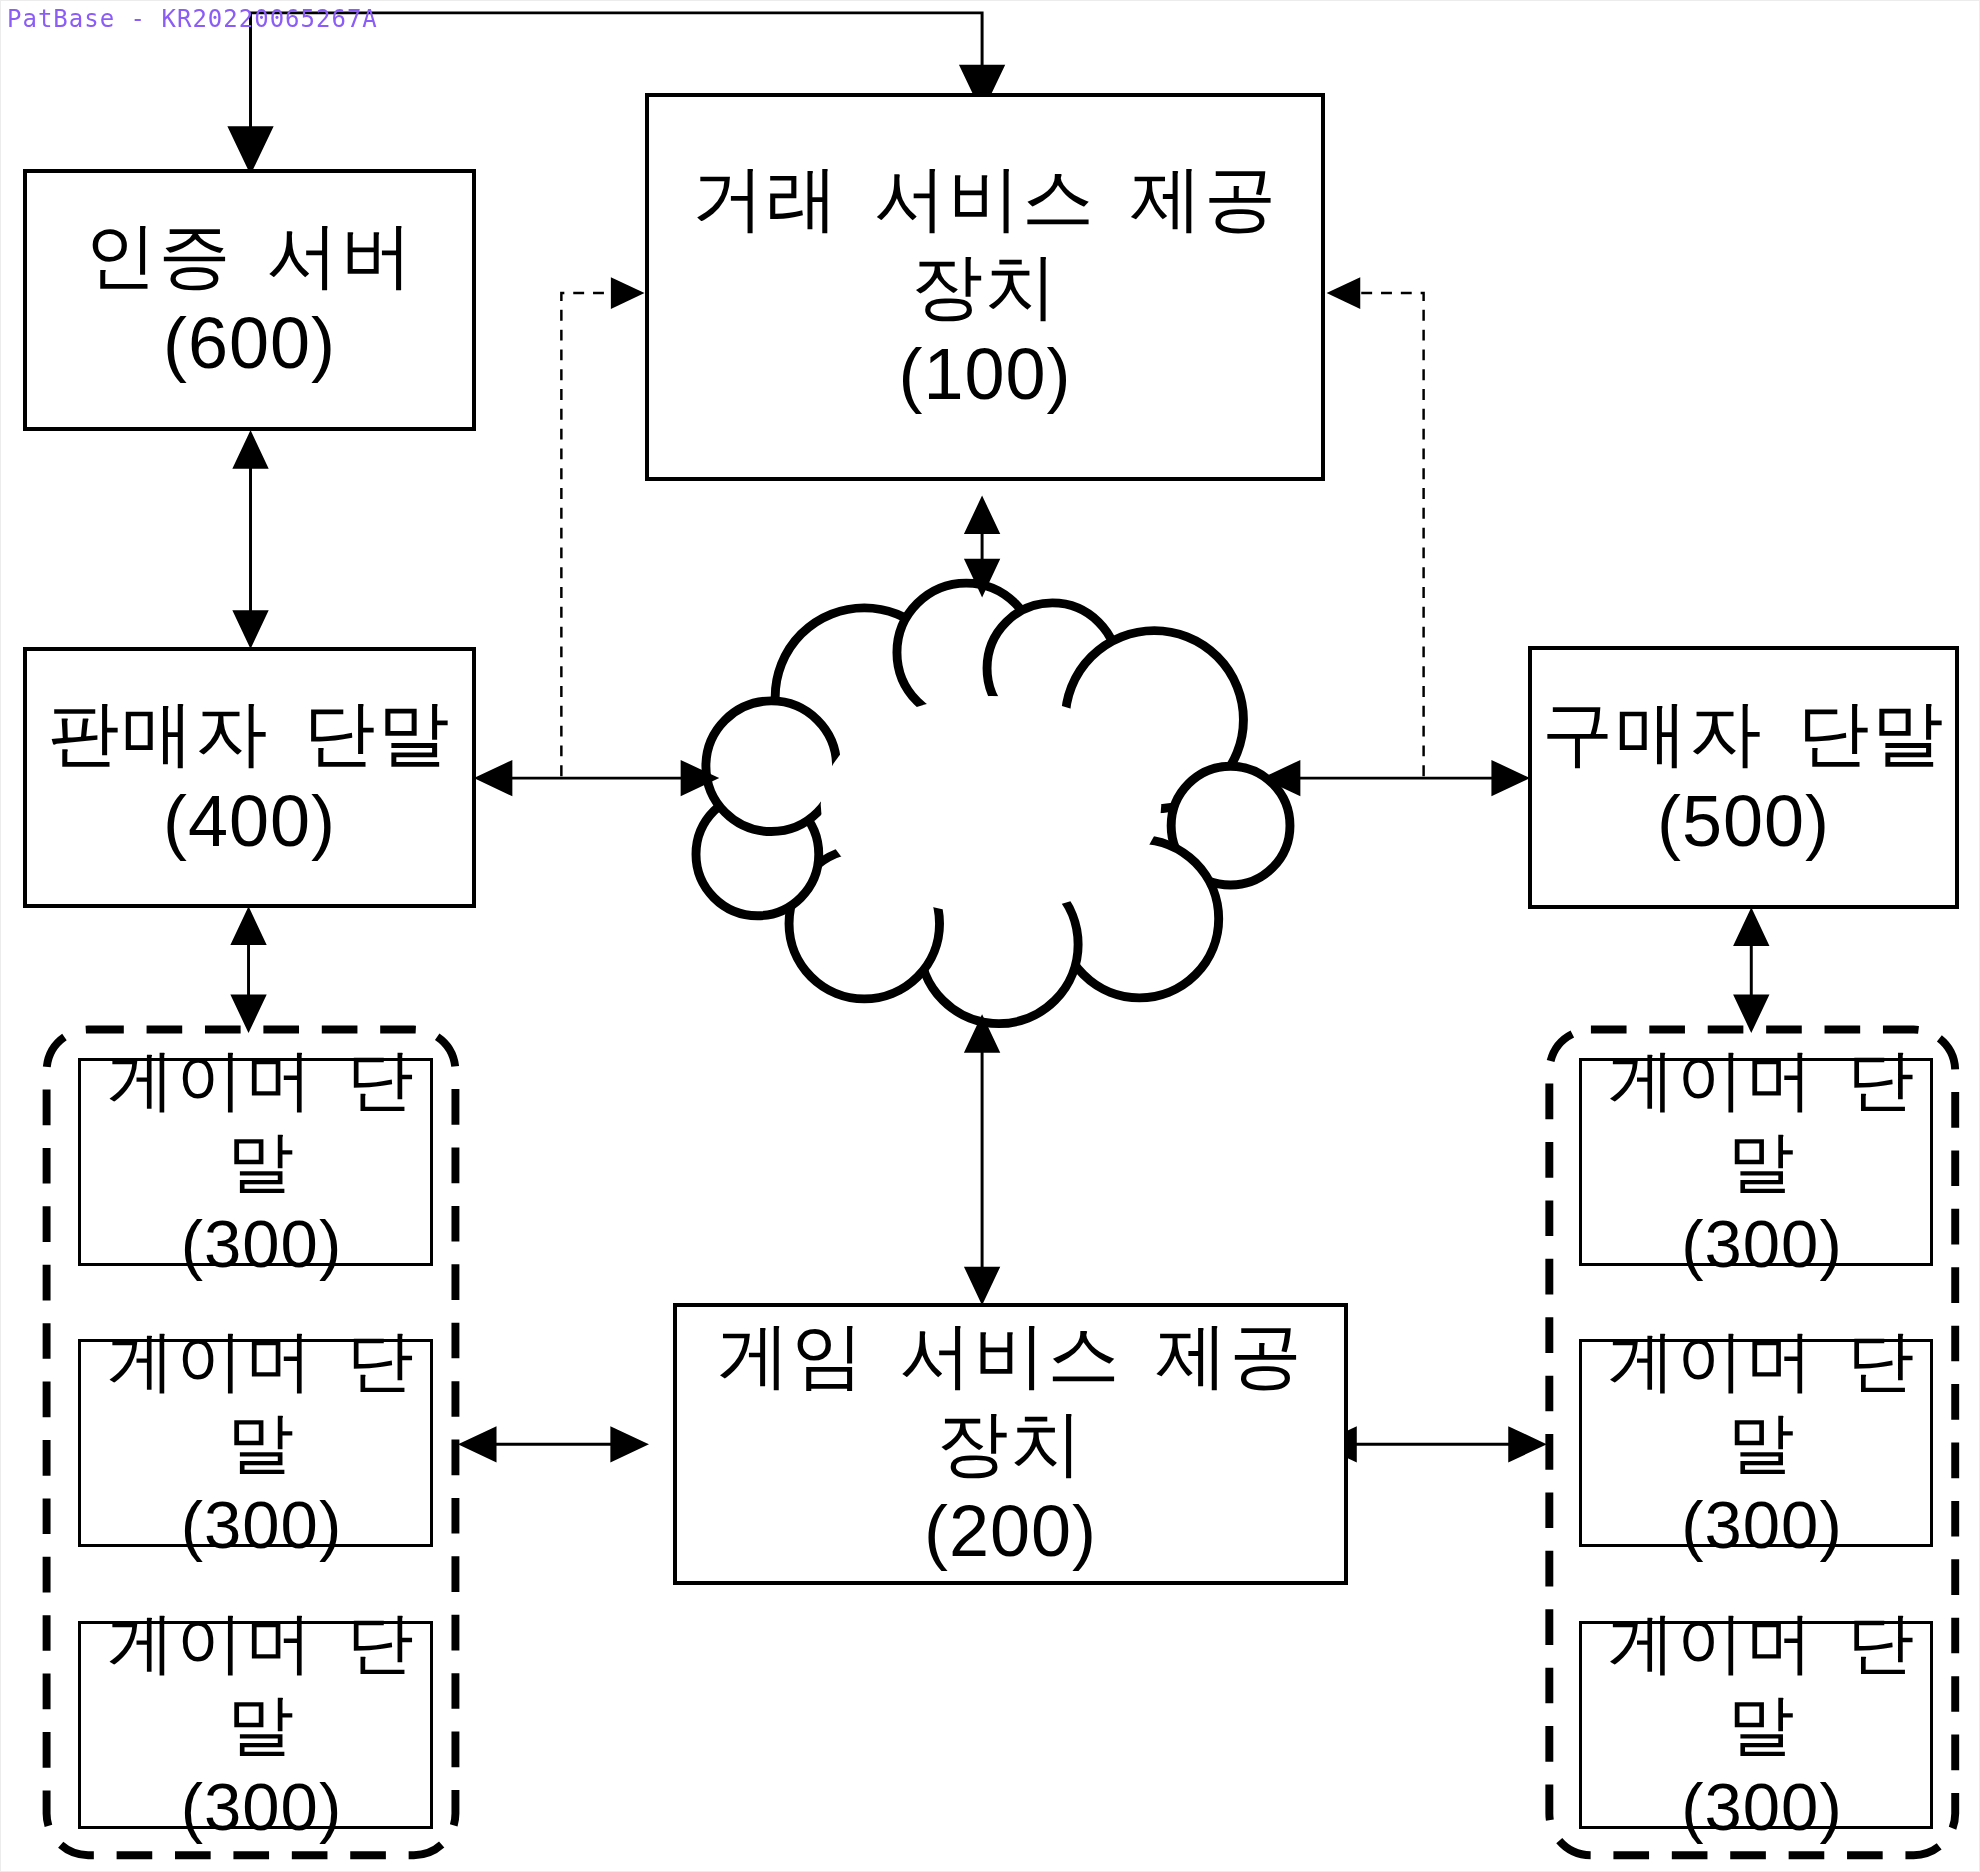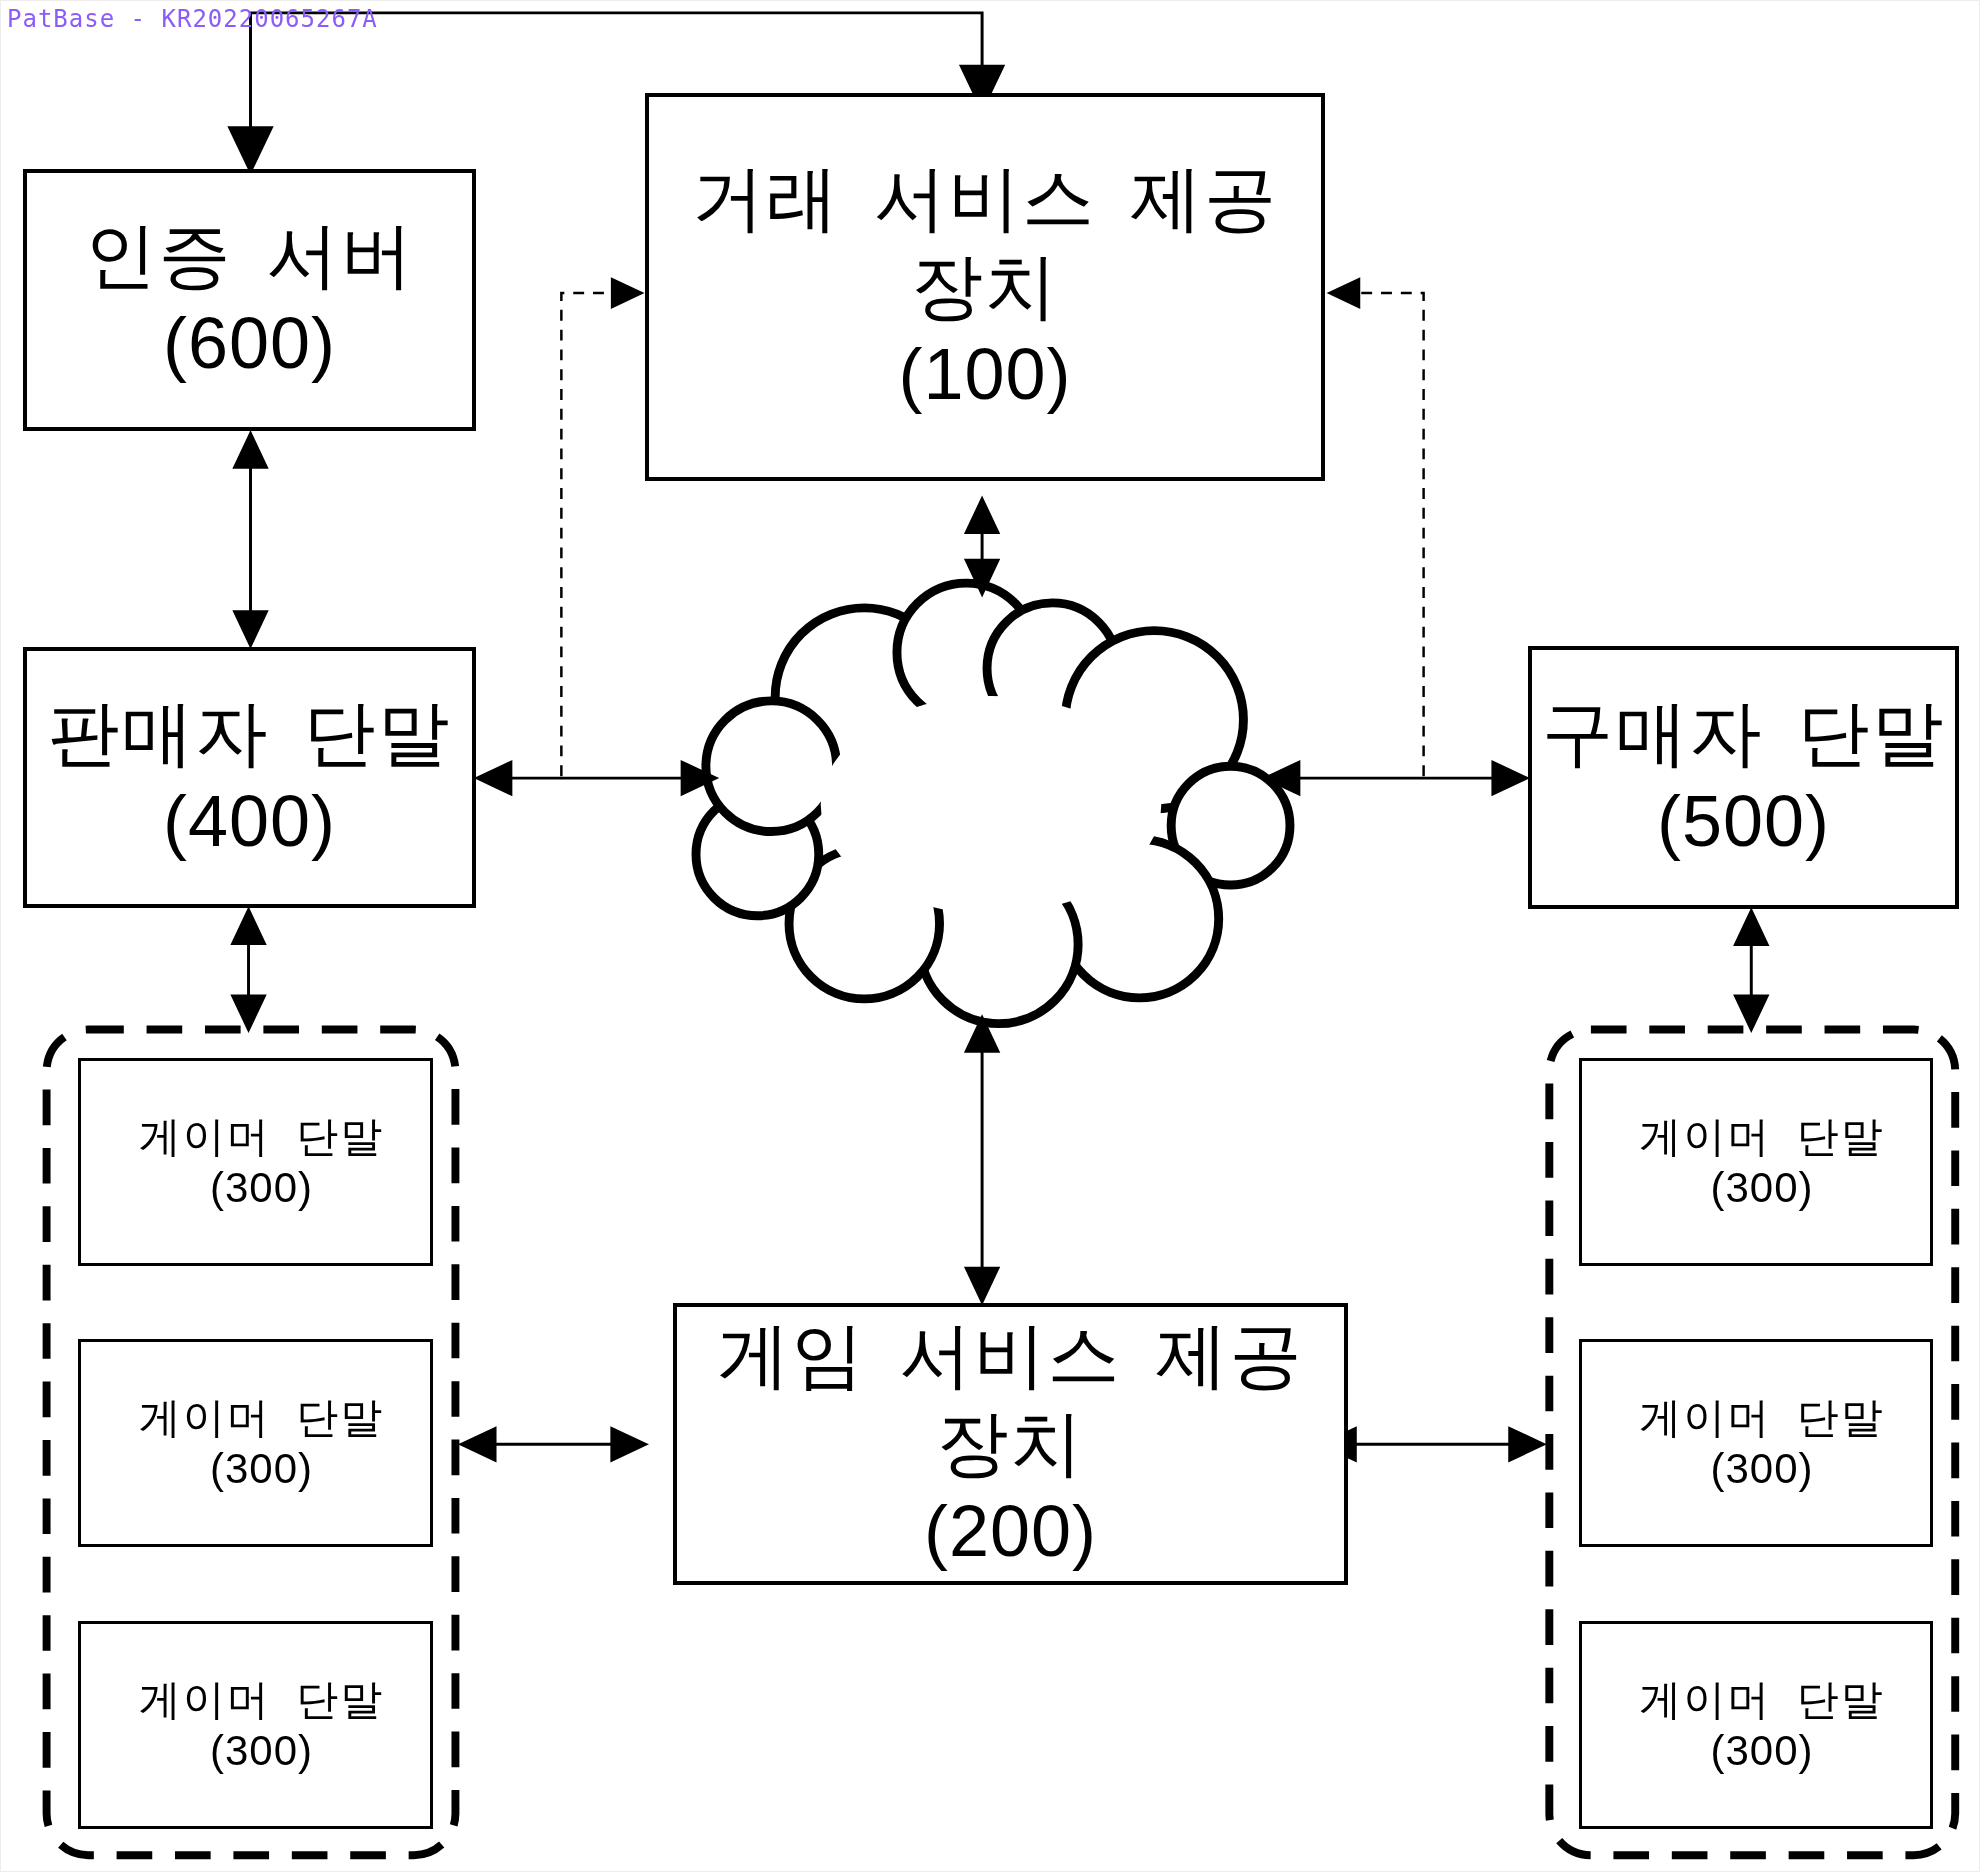--- a/index.html
+++ b/index.html
@@ -24,21 +24,21 @@
     flex-direction: column;
     align-items: center;
     justify-content: center;
     text-align: center;
     line-height: 1.22;
     letter-spacing: 2px;
     word-spacing: 12px;
   }
   .node .ref { word-spacing: 0; letter-spacing: 1px; }
   .big   { font-size: 72px; }
-  .gamer { font-size: 42px; border-width: 3px; padding-left: 12px; }
+  .gamer { font-size: 67px; border-width: 3px; padding-left: 12px; }
   #auth-server   { left: 22px;   top: 168px;  width: 453px; height: 262px; }
   #trade-service { left: 644px;  top: 92px;  width: 680px; height: 388px; }
   #seller-terminal { left: 22px;  top: 646px; width: 453px; height: 261px; }
   #buyer-terminal { left: 1527px; top: 645px; width: 431px; height: 263px; }
   #game-service  { left: 672px;  top: 1302px; width: 675px; height: 282px; }
   #gamer-l-1 { left: 77px;   top: 1057px; width: 355px; height: 208px; }
   #gamer-l-2 { left: 77px;   top: 1338px; width: 355px; height: 208px; }
   #gamer-l-3 { left: 77px;   top: 1620px; width: 355px; height: 208px; }
   #gamer-r-1 { left: 1578px; top: 1057px; width: 354px; height: 208px; }
   #gamer-r-2 { left: 1578px; top: 1338px; width: 354px; height: 208px; }

